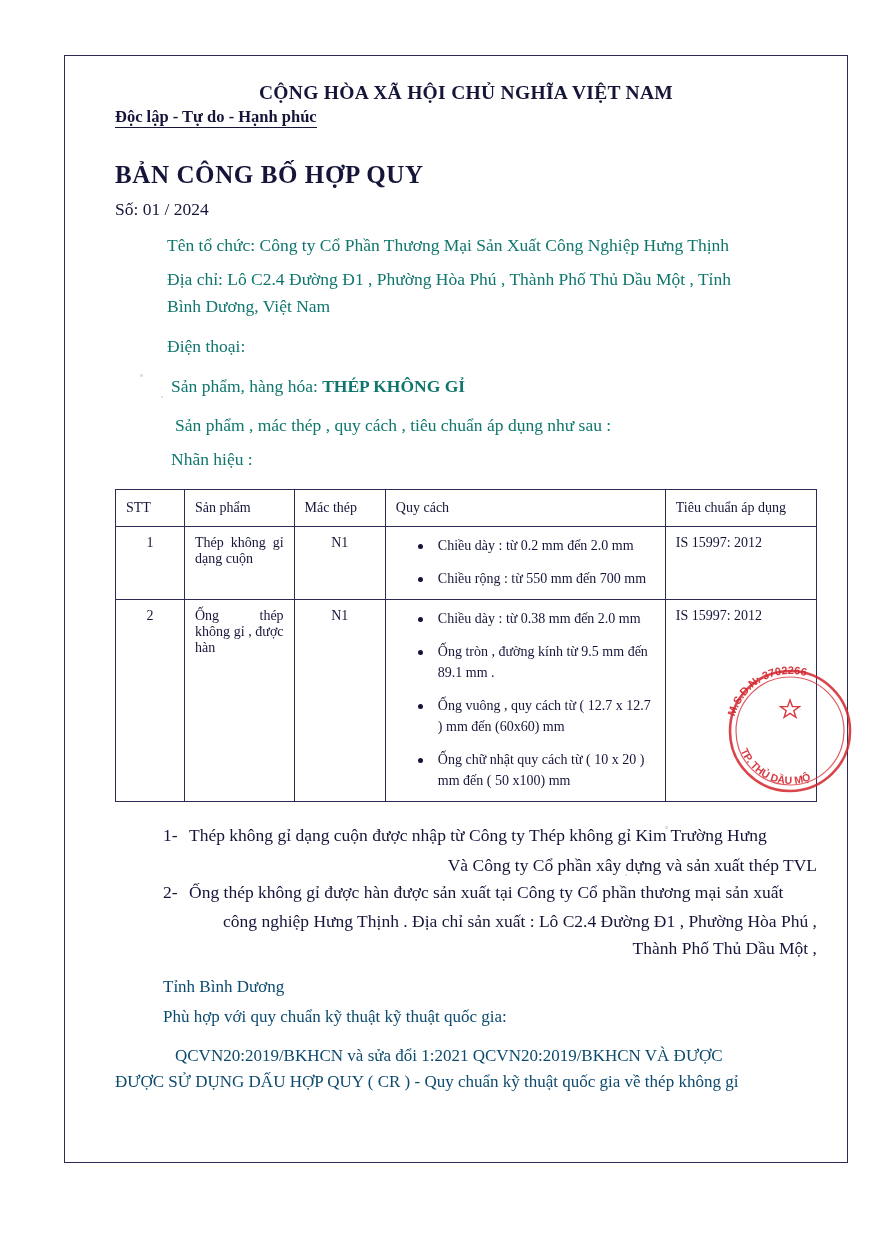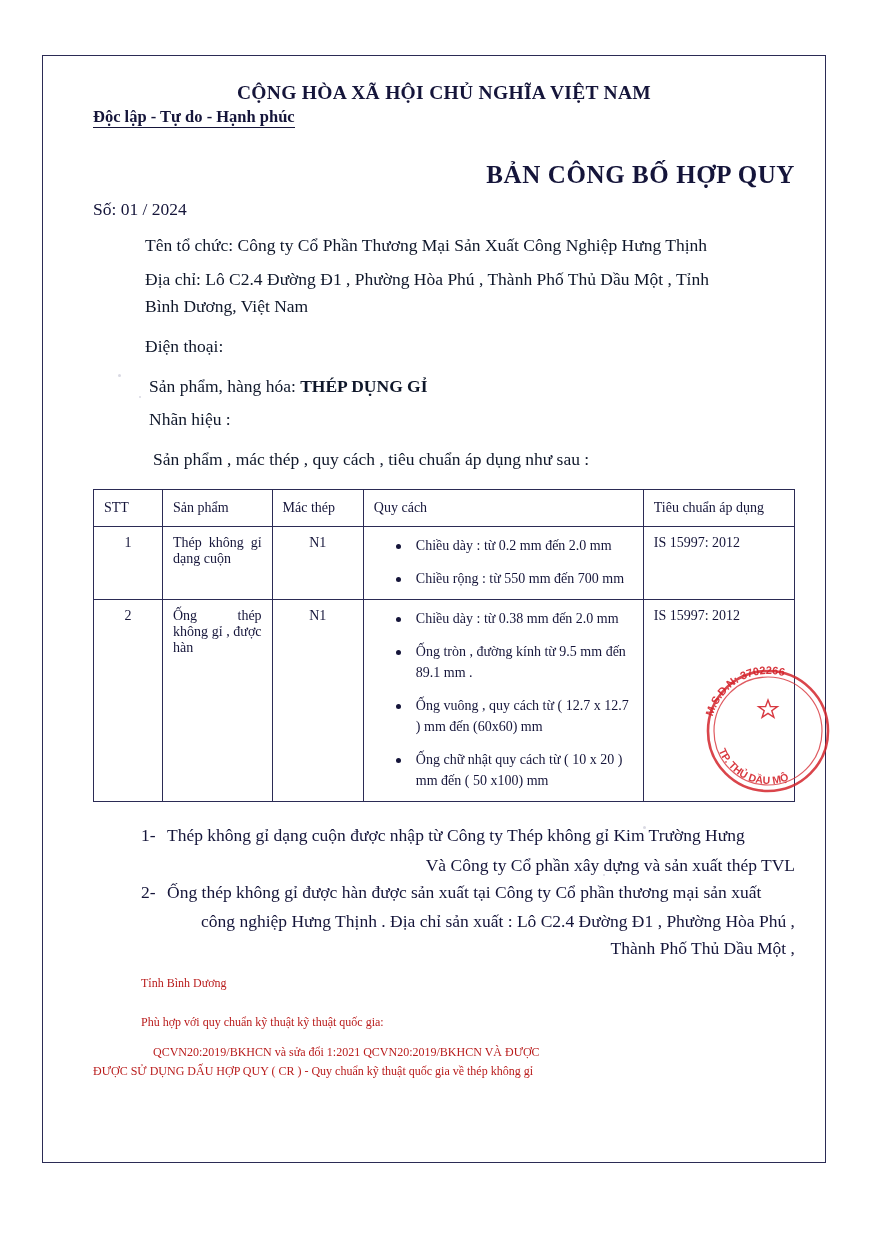--- a/index.html
+++ b/index.html
@@ -12,21 +12,21 @@
     height: 1260px;
     font-family: "Liberation Serif", serif;
     color: #1a1a2e;
     position: relative;
     overflow: hidden;
   }
 
   
   .page-frame {
     position: absolute;
-    left: 42px;
+    left: 64px;
     top: 55px;
     width: 784px;
     height: 1108px;
     border: 1.5px solid #2b2b55;
     box-sizing: border-box;
   }
 
   .page-inner {
     position: absolute;
     left: 0;
@@ -51,39 +51,39 @@
     font-size: 16.5px;
     color: #15153a;
     margin-top: 3px;
   }
   .nat-sub span {
     border-bottom: 1.2px solid #15153a;
     padding-bottom: 1px;
   }
 
   .doc-title {
-    text-align: right;
+    text-align: left;
     font-weight: bold;
     font-size: 25px;
     letter-spacing: 0.6px;
     color: #15153a;
     margin-top: 34px;
   }
   .doc-number {
     text-align: left;
     font-size: 17.5px;
     color: #15153a;
     margin-top: 10px;
   }
 
   
   .para {
     font-size: 17.5px;
     line-height: 1.58;
-    color: #0f172a;
+    color: #0f766e;
     margin-top: 12px;
   }
   .para.indent {
     padding-left: 52px;
   }
   .para.indent2 {
     padding-left: 56px;
   }
   .para.indent3 {
     padding-left: 60px;
@@ -164,23 +164,23 @@
   }
   .note-text {
     flex: 1;
   }
   .note-cont {
     padding-left: 0;
     text-align: right;
   }
 
   .footer-para {
-    font-size: 12px;
+    font-size: 17px;
     line-height: 1.55;
-    color: #b91c1c;
+    color: #0c4a6e;
     padding-left: 48px;
     margin-top: 12px;
   }
   .footer-para.center-block {
     padding-left: 48px;
     text-align: justify;
   }
 
   
   .stamp {
@@ -228,24 +228,24 @@
     <div class="doc-title">BẢN CÔNG BỐ HỢP QUY</div>
     <div class="doc-number">Số: 01 / 2024</div>
 
     <div class="para indent">Tên tổ chức: Công ty Cổ Phần Thương Mại Sản Xuất Công Nghiệp Hưng Thịnh</div>
     <div class="para indent tight">Địa chỉ: Lô C2.4 Đường Đ1 , Phường Hòa Phú , Thành Phố Thủ Dầu Một , Tỉnh</div>
     <div class="para indent tight" style="margin-top:0">Bình Dương, Việt Nam</div>
     <div class="para indent">Điện thoại:</div>
 
     <div class="para indent2">
       <span>Sản phẩm, hàng hóa:</span>
-      <span class="bold">THÉP DỤNG GỈ</span>
+      <span class="bold">THÉP KHÔNG GỈ</span>
     </div>
+    <div class="para indent3">Sản phẩm , mác thép , quy cách , tiêu chuẩn áp dụng như sau :</div>
     <div class="para indent2 tight">Nhãn hiệu :</div>
-    <div class="para indent3">Sản phẩm , mác thép , quy cách , tiêu chuẩn áp dụng như sau :</div>
 
     <table class="spec">
       <thead>
         <tr>
           <th class="col-stt">STT</th>
           <th class="col-sp">Sản phẩm</th>
           <th class="col-mac">Mác thép</th>
           <th class="col-qc">Quy cách</th>
           <th class="col-tc">Tiêu chuẩn áp dụng</th>
         </tr>
@@ -289,21 +289,21 @@
 
       <div class="note-item">
         <div class="note-num">2-</div>
         <div class="note-text">Ống thép không gỉ được hàn được sản xuất tại Công ty Cổ phần thương mại sản xuất</div>
       </div>
       <div class="note-cont" style="padding-left:26px">công nghiệp Hưng Thịnh . Địa chỉ sản xuất : Lô C2.4 Đường Đ1 , Phường Hòa Phú ,</div>
       <div class="note-cont" style="padding-left:26px">Thành Phố Thủ Dầu Một ,</div>
     </div>
 
     <div class="footer-para">Tỉnh Bình Dương</div>
-    <div class="footer-para" style="margin-top:20px">Phù hợp với quy chuẩn kỹ thuật kỹ thuật quốc gia:</div>
+    <div class="footer-para" style="margin-top:4px">Phù hợp với quy chuẩn kỹ thuật kỹ thuật quốc gia:</div>
     <div class="footer-para center-block" style="margin-top:12px; padding-left:60px">QCVN20:2019/BKHCN và sửa đổi 1:2021  QCVN20:2019/BKHCN VÀ ĐƯỢC</div>
     <div class="footer-para center-block" style="margin-top:0; padding-left:0">ĐƯỢC SỬ DỤNG DẤU HỢP QUY ( CR ) -  Quy chuẩn kỹ thuật quốc gia về thép không gỉ</div>
 
   </div>
 
   <div class="stamp">
     <svg width="150" height="150" viewBox="0 0 150 150" aria-hidden="true">
       <defs>
         <path id="arcTop" d="M 18,75 A 57,57 0 0 1 132,75"></path>
         <path id="arcBot" d="M 22,75 A 53,53 0 0 0 128,75"></path>

